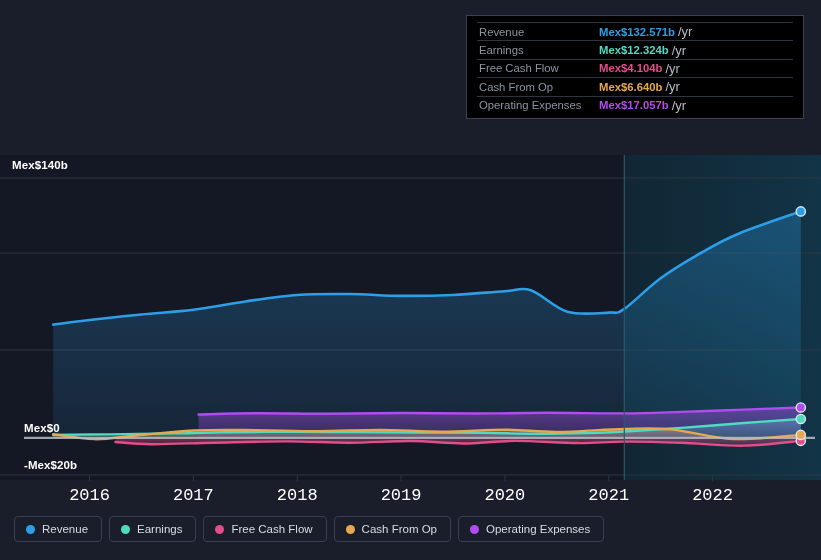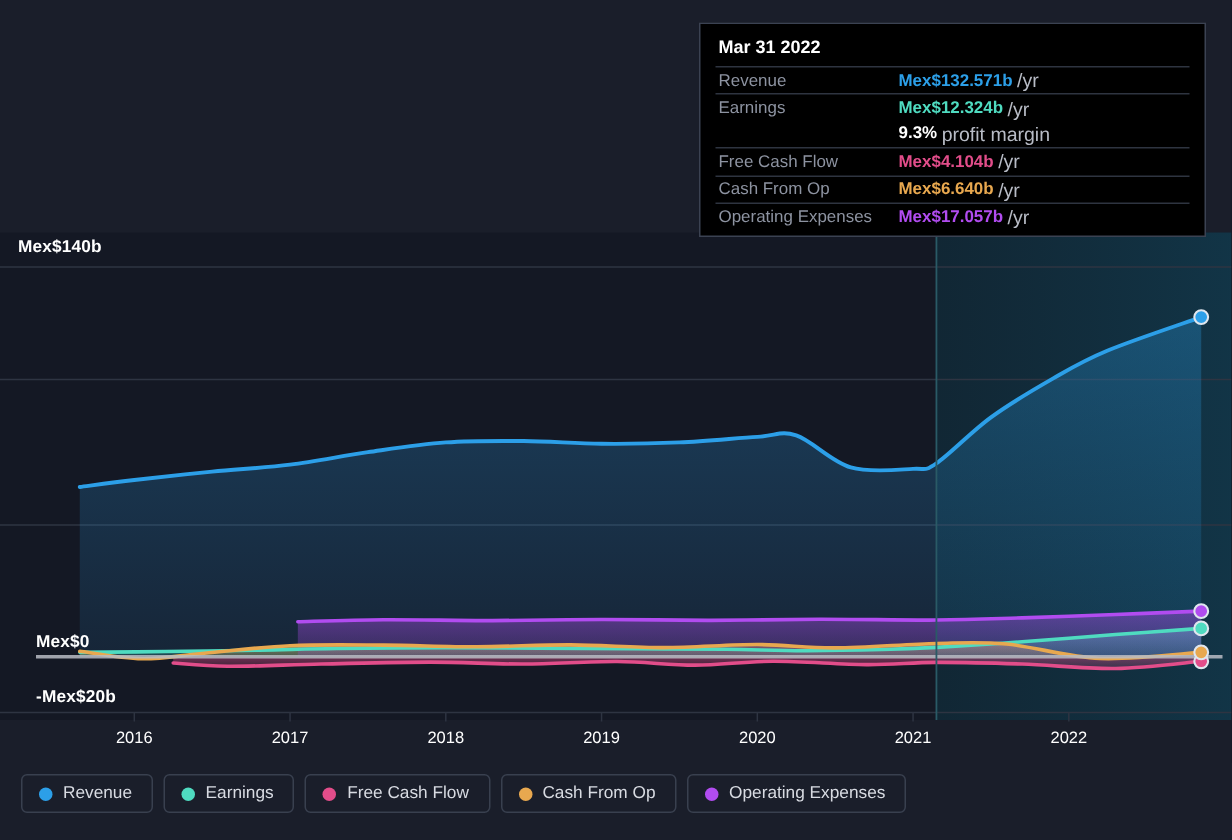--- a/index.html
+++ b/index.html
@@ -23,25 +23,26 @@
     letter-spacing:.1px;
   }
   .ylabel-top{left:12px;top:159px;}
   .ylabel-zero{left:24px;top:422px;text-align:right;}
   .ylabel-neg{left:24px;top:459px;}
 
   
   .xlabel{
     position:absolute;
     color:#ffffff;
-    font-size:11px;
+    font-size:17px;
     font-weight:400;
     transform:translateX(-50%);
     top:486px;
     white-space:nowrap;
+    font-family:Liberation Mono, monospace;
   }
 
   
   .tooltip{
     position:absolute;
     left:466px;top:15px;
     width:338px;
     background:#000000;
     border:1px solid #3b4252;
     box-sizing:border-box;
@@ -152,37 +153,31 @@
       <div class="xlabel" style="left: 89.5342px;">2016</div>
       <div class="xlabel" style="left: 193.37px;">2017</div>
       <div class="xlabel" style="left: 297.205px;">2018</div>
       <div class="xlabel" style="left: 401.041px;">2019</div>
       <div class="xlabel" style="left: 504.877px;">2020</div>
       <div class="xlabel" style="left: 608.712px;">2021</div>
       <div class="xlabel" style="left: 712.548px;">2022</div>
     </div>
 
   <div class="tooltip">
-    <div class="tt-date">Mar 31 2022</div>
     <div id="tt-rows">
         <div class="tt-row">
           <span class="tt-name">Revenue</span>
           <span class="tt-val" style="color: rgb(44, 159, 232);">Mex$132.571b</span>
           <span class="tt-unit">/yr</span>
         </div>
         <div class="tt-row">
           <span class="tt-name">Earnings</span>
           <span class="tt-val" style="color: rgb(79, 219, 192);">Mex$12.324b</span>
           <span class="tt-unit">/yr</span>
         </div>
-        <div class="tt-row sub">
-          <span class="tt-name"></span>
-          <span class="tt-val" style="color: rgb(255, 255, 255);">9.3%</span>
-          <span class="tt-unit">profit margin</span>
-        </div>
         <div class="tt-row">
           <span class="tt-name">Free Cash Flow</span>
           <span class="tt-val" style="color: rgb(226, 77, 138);">Mex$4.104b</span>
           <span class="tt-unit">/yr</span>
         </div>
         <div class="tt-row">
           <span class="tt-name">Cash From Op</span>
           <span class="tt-val" style="color: rgb(232, 168, 79);">Mex$6.640b</span>
           <span class="tt-unit">/yr</span>
         </div>

